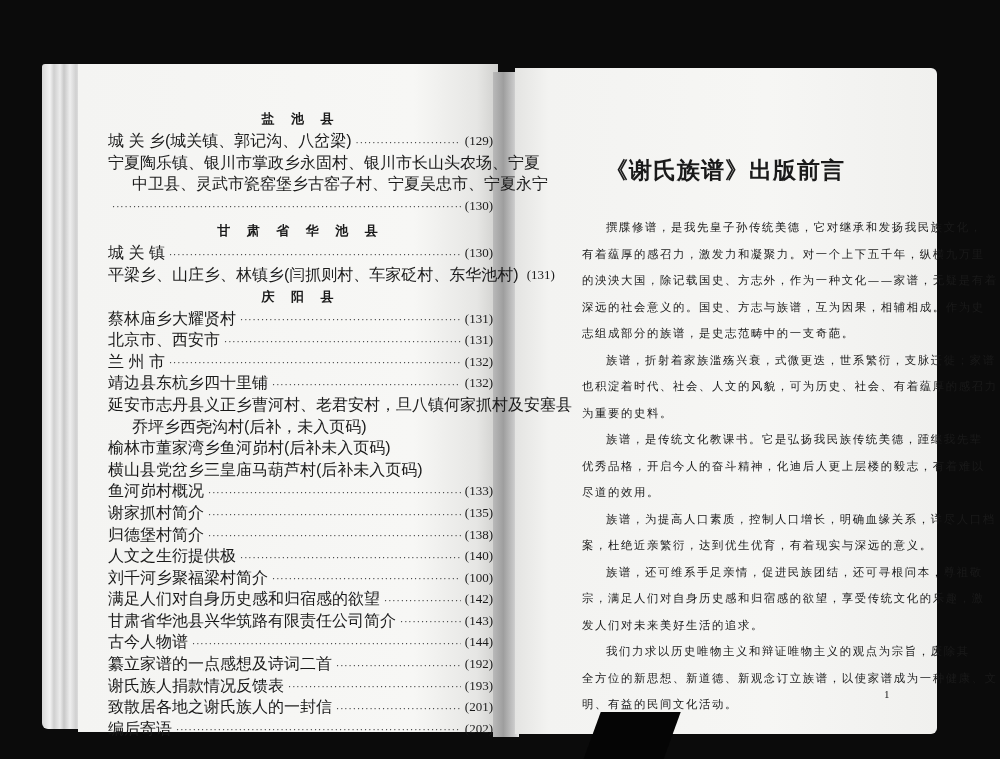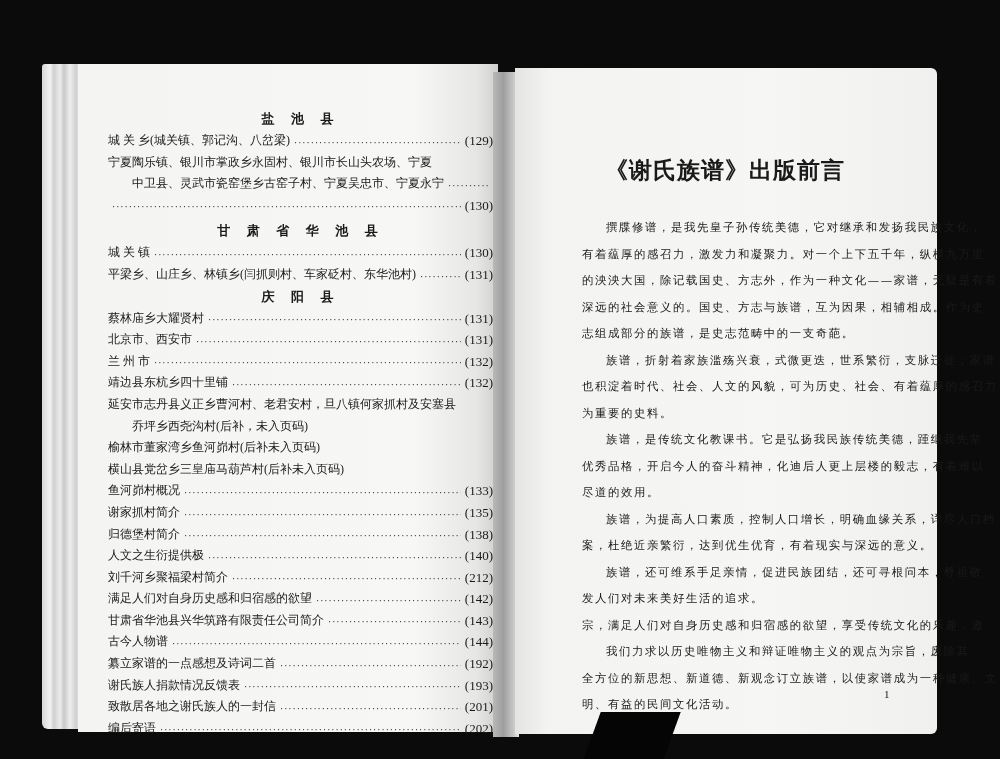--- a/index.html
+++ b/index.html
@@ -18,21 +18,21 @@
   .page-right { position:absolute; left:515px; top:56px; width:422px; height:666px;
     background:linear-gradient(90deg,#e4e4e2 0%,#f3f3f1 8%,#f6f6f4 60%,#f0f0ee 100%);
     border-radius:0 6px 6px 0; }
   .fold-shadow { position:absolute; left:590px; top:700px; width:80px; height:59px;
     background:#050505; transform:skewX(-20deg); }
 
   
   .toc { position:absolute; left:108px; top:96px; width:385px; font-size:13px; }
   .toc .heading { text-align:center; font-weight:bold; letter-spacing:6px; height:22px; line-height:22px; font-family:"DejaVu Sans","Liberation Sans",sans-serif; font-size:13px; }
   .toc .row { display:flex; align-items:flex-end; height:21.6px; line-height:21.6px; white-space:nowrap; }
-  .toc .row .label { flex:0 0 auto; font-family:Liberation Serif, serif; font-size:12px; }
+  .toc .row .label { flex:0 0 auto; font-family:Liberation Sans, sans-serif; font-size:16px; }
   .toc .row .dots { flex:1 1 auto; overflow:hidden; margin:0 4px; color:#333; letter-spacing:1px; font-size:10px; line-height:18px; }
   .toc .row .dots::before { content:"································································································································"; }
   .toc .row .page { flex:0 0 auto; font-family:"Liberation Serif","DejaVu Serif",serif; font-size:13px; }
   .toc .row.indent .label { padding-left:24px; }
 
   
   .preface { position:absolute; left:540px; top:138px; width:380px; }
   .preface .title { text-align:center; font-size:23px; font-weight:bold; letter-spacing:1px; height:40px; line-height:40px; margin-left:-10px; }
   .preface .lines { position:absolute; top:64px; left:0; width:380px; font-size:11.4px; letter-spacing:1.6px; }
   .preface .line { height:26.5px; line-height:26.5px; white-space:nowrap;margin-left:42px; }
@@ -131,21 +131,21 @@
       <span class="page">(138)</span>
     </div>
     <div class="row">
       <span class="label">人文之生衍提供极</span>
       <span class="dots"></span>
       <span class="page">(140)</span>
     </div>
     <div class="row">
       <span class="label">刘千河乡聚福梁村简介</span>
       <span class="dots"></span>
-      <span class="page">(212)</span>
+      <span class="page">(100)</span>
     </div>
     <div class="row">
       <span class="label">满足人们对自身历史感和归宿感的欲望</span>
       <span class="dots"></span>
       <span class="page">(142)</span>
     </div>
     <div class="row">
       <span class="label">甘肃省华池县兴华筑路有限责任公司简介</span>
       <span class="dots"></span>
       <span class="page">(143)</span>
@@ -187,21 +187,21 @@
       <div class="line">志组成部分的族谱，是史志范畴中的一支奇葩。</div>
       <div class="line first">族谱，折射着家族滥殇兴衰，式微更迭，世系繁衍，支脉迁徙；家谱，</div>
       <div class="line">也积淀着时代、社会、人文的风貌，可为历史、社会、有着蕴厚的感召力</div>
       <div class="line">为重要的史料。</div>
       <div class="line first">族谱，是传统文化教课书。它是弘扬我民族传统美德，踵继我先辈</div>
       <div class="line">优秀品格，开启今人的奋斗精神，化迪后人更上层楼的毅志，有着难以</div>
       <div class="line">尽道的效用。</div>
       <div class="line first">族谱，为提高人口素质，控制人口增长，明确血缘关系，详尽人口档</div>
       <div class="line">案，杜绝近亲繁衍，达到优生优育，有着现实与深远的意义。</div>
       <div class="line first">族谱，还可维系手足亲情，促进民族团结，还可寻根问本，尊祖敬</div>
+      <div class="line">宗，满足人们对自身历史感和归宿感的欲望，享受传统文化的乐趣，激</div>
       <div class="line">发人们对未来美好生活的追求。</div>
-      <div class="line">宗，满足人们对自身历史感和归宿感的欲望，享受传统文化的乐趣，激</div>
       <div class="line first">我们力求以历史唯物主义和辩证唯物主义的观点为宗旨，废除其</div>
       <div class="line">全方位的新思想、新道德、新观念订立族谱，以使家谱成为一种健康、文</div>
       <div class="line">明、有益的民间文化活动。</div>
     </div>
   </div>
   <div class="page-number">1</div>
 </div>
 
 </body></html>

